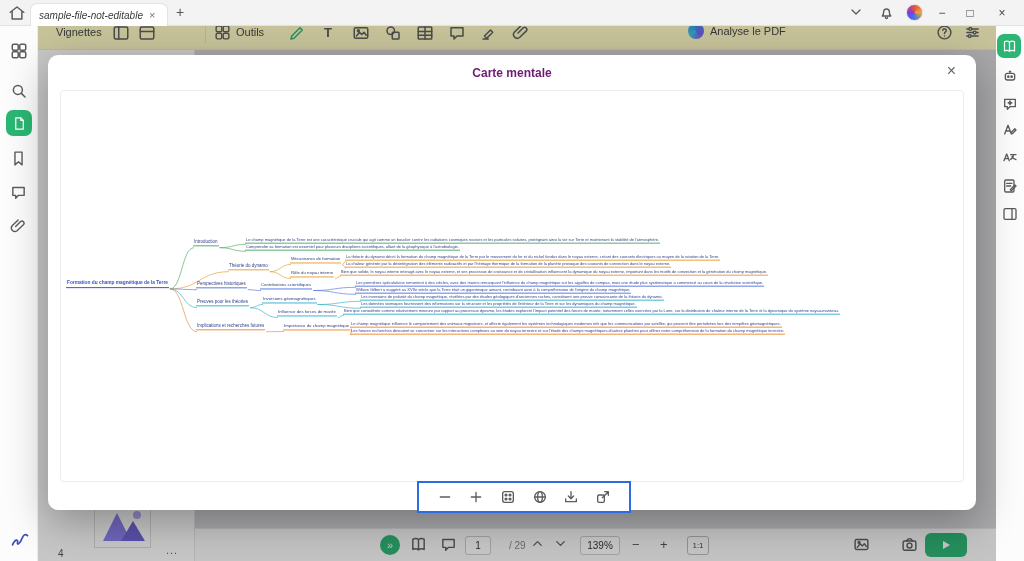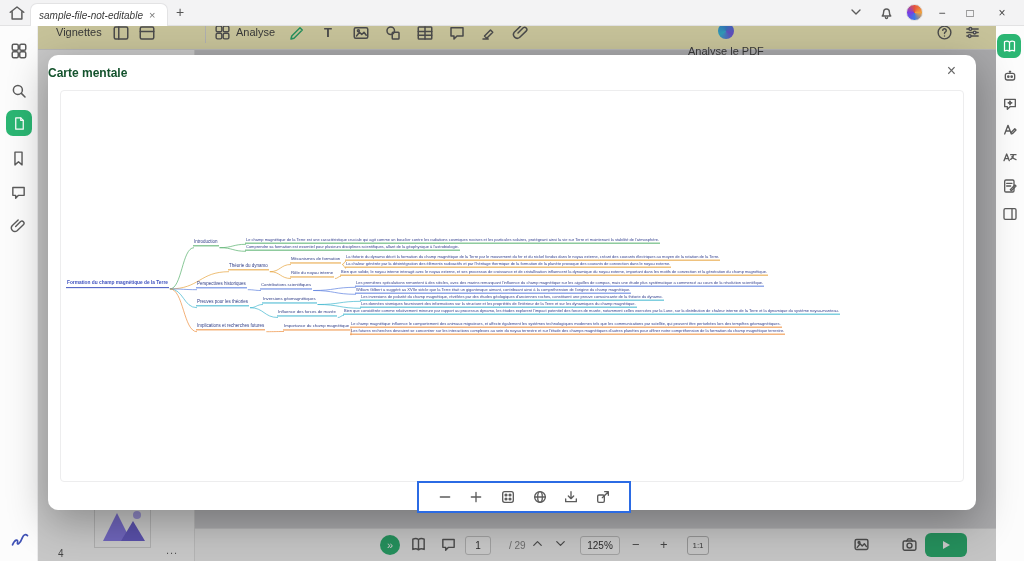--- a/index.html
+++ b/index.html
@@ -17,21 +17,21 @@
   .newtab { position:absolute; left:176px; top:4px; font-size:14px; color:#555; }
   .tb-right-item { position:absolute; top:4px; }
   .avatar { position:absolute; left:906px; top:4px; width:17px; height:17px; border-radius:50%; background:conic-gradient(#e5533c,#f0a03c,#3c78e5,#7a3ce5,#e5533c); border:1px solid #ddd; }
   .win-glyph { position:absolute; top:0; height:26px; line-height:26px; font-size:12px; color:#444; text-align:center; width:24px; }
 
   
   .toolbar { position:absolute; left:38px; top:16px; width:986px; height:34px; background:#fef9c3; border-bottom:1px solid #e8e8e9; z-index:5; }
   .tb-label { position:absolute; top:10px; font-size:11px; color:#444; white-space:nowrap; }
   .tb-ico { position:absolute; top:8px; width:18px; height:18px; }
   .tb-divider { position:absolute; top:7px; width:1px; height:20px; background:#e0e0e0; }
-  .ai-chip { position:absolute; left:650px; top:7px; display:flex; align-items:center; gap:6px;flex-direction:column; }
+  .ai-chip { position:absolute; left:650px; top:7px; display:flex; align-items:center; gap:6px; }
   .ai-dot { width:16px; height:16px; border-radius:50%; background:conic-gradient(#3c8ce5,#7a5cf0,#38c4e8,#3c8ce5); }
   .t-letter { position:absolute; top:9px; font-size:13px; color:#5c5c5c; font-weight:bold; }
 
   
   .sidebar { position:absolute; left:0; top:26px; width:38px; height:535px; background:#fcfcfc; border-right:1px solid #ececed; z-index:20; }
   .sb-ico { position:absolute; left:10px; width:18px; height:18px; }
   .sb-active { position:absolute; left:6px; width:26px; height:26px; background:#2bb673; border-radius:7px; display:flex; align-items:center; justify-content:center; }
 
   
   .rightbar { position:absolute; left:996px; top:26px; width:28px; height:535px; background:#fcfcfc; z-index:20; }
@@ -55,21 +55,21 @@
   .sb-zoom { position:absolute; left:385px; top:7px; width:40px; height:19px; border:1px solid #ccc; border-radius:3px; font-size:10px; color:#333; text-align:center; line-height:17px; background:#fff; }
   .sb-glyph { position:absolute; top:8px; font-size:13px; color:#555; }
   .sb-fit { position:absolute; left:492px; top:7px; width:22px; height:19px; border:1px solid #bbb; border-radius:3px; font-size:8px; color:#444; text-align:center; line-height:17px; }
   .sb-send { position:absolute; left:730px; top:4px; width:42px; height:24px; background:#2bb673; border-radius:6px; border:none; display:flex; align-items:center; justify-content:center; }
 
   
   .overlay { position:absolute; left:38px; top:26px; width:958px; height:535px; background:rgba(20,20,22,0.24); z-index:40; }
 
   
   .modal { position:absolute; left:48px; top:55px; width:928px; height:455px; background:#ffffff; border-radius:10px; box-shadow:0 12px 40px rgba(0,0,0,0.30); z-index:60; }
-  .modal-title { position:absolute; left:0; right:0; top:11px; text-align:left; font-size:12px; font-weight:bold; color:#14532d; }
+  .modal-title { position:absolute; left:0; right:0; top:11px; text-align:center; font-size:12px; font-weight:bold; color:#701a75; }
   .modal-close { position:absolute; right:20px; top:7px; font-size:16px; color:#666; cursor:pointer; }
   .canvas { position:absolute; left:12px; top:35px; width:904px; height:392px; background:#fff; border:1px solid #ededee; border-radius:4px; overflow:hidden; }
   .edges { position:absolute; left:0; top:0; pointer-events:none; }
   .mm-node { position:absolute; transform:translateY(-50%); white-space:nowrap; line-height:1.3; border-bottom:1px solid transparent; padding:0 1px 0.5px 1px; color:#2e3c86; }
   .mm-root { font-size:4.8px; font-weight:bold; }
   .mm-topic { font-size:4.5px; }
   .mm-sub { font-size:4.3px; }
   .mm-leaf { font-size:4px; color:#34418f; }
   .mm-toolbar { position:absolute; left:369px; top:426px; width:214px; height:32px; background:#fff; border:2px solid #2b6be4; display:flex; align-items:center; justify-content:space-around; padding:0 10px; }
   .mm-btn { width:22px; height:22px; background:none; border:none; display:flex; align-items:center; justify-content:center; cursor:pointer; }
@@ -122,21 +122,21 @@
     </span>
     <span class="tb-divider" style="left:167px"></span>
     <span class="tb-ico" style="left:176px">
       <svg class="ico" width="17" height="17" viewBox="0 0 24 24">
           <rect x="3" y="3" width="8" height="8" rx="2"></rect>
           <rect x="13" y="3" width="8" height="8" rx="2"></rect>
           <rect x="3" y="13" width="8" height="8" rx="2"></rect>
           <rect x="13" y="13" width="8" height="8" rx="2"></rect>
         </svg>
     </span>
-    <span class="tb-label" style="left:198px">Analyse</span>
+    <span class="tb-label" style="left:198px">Outils</span>
     <span class="tb-ico" style="left:250px">
       <svg width="18" height="18" viewBox="0 0 24 24" fill="none" stroke="#2bb673" stroke-width="2" stroke-linecap="round" stroke-linejoin="round">
           <path d="M4 20 L5 16 L16 5 L19 8 L8 19 Z"></path>
         </svg>
     </span>
     <span class="t-letter" style="left:286px">T</span>
     <span class="tb-ico" style="left:314px">
       <svg class="ico" width="18" height="18" viewBox="0 0 24 24">
           <rect x="3" y="5" width="18" height="14" rx="2"></rect>
           <path d="M6 16 L10 11 L13 14 L16 11 L19 15"></path>
@@ -312,21 +312,21 @@
       <span class="sbb" style="left:335px">
         <svg class="ico" width="15" height="15" viewBox="0 0 24 24">
             <path d="M6 15 L12 9 L18 15"></path>
           </svg>
       </span>
       <span class="sbb" style="left:358px">
         <svg class="ico" width="15" height="15" viewBox="0 0 24 24">
             <path d="M6 9 L12 15 L18 9"></path>
           </svg>
       </span>
-      <div class="sb-zoom">125%</div>
+      <div class="sb-zoom">139%</div>
       <span class="sb-glyph" style="left:437px">−</span>
       <span class="sb-glyph" style="left:465px">+</span>
       <div class="sb-fit">1:1</div>
       <span class="sbb" style="left:658px">
         <svg class="ico" width="17" height="17" viewBox="0 0 24 24">
             <rect x="3" y="5" width="18" height="14" rx="2"></rect>
             <path d="M6 16 L10 11 L13 14 L16 11 L19 15"></path>
             <circle cx="8.5" cy="9" r="1.3"></circle>
           </svg>
       </span>

